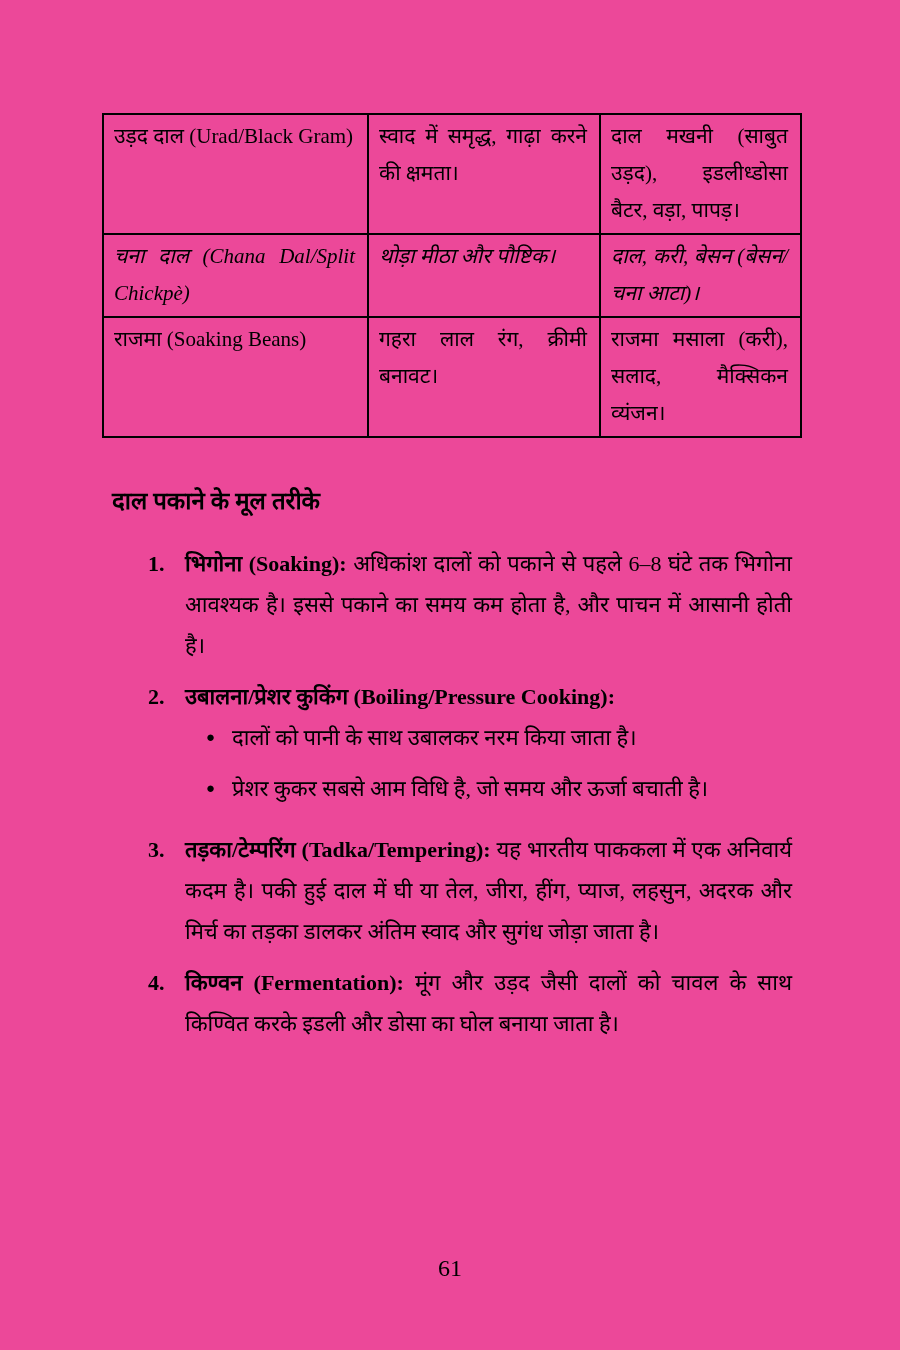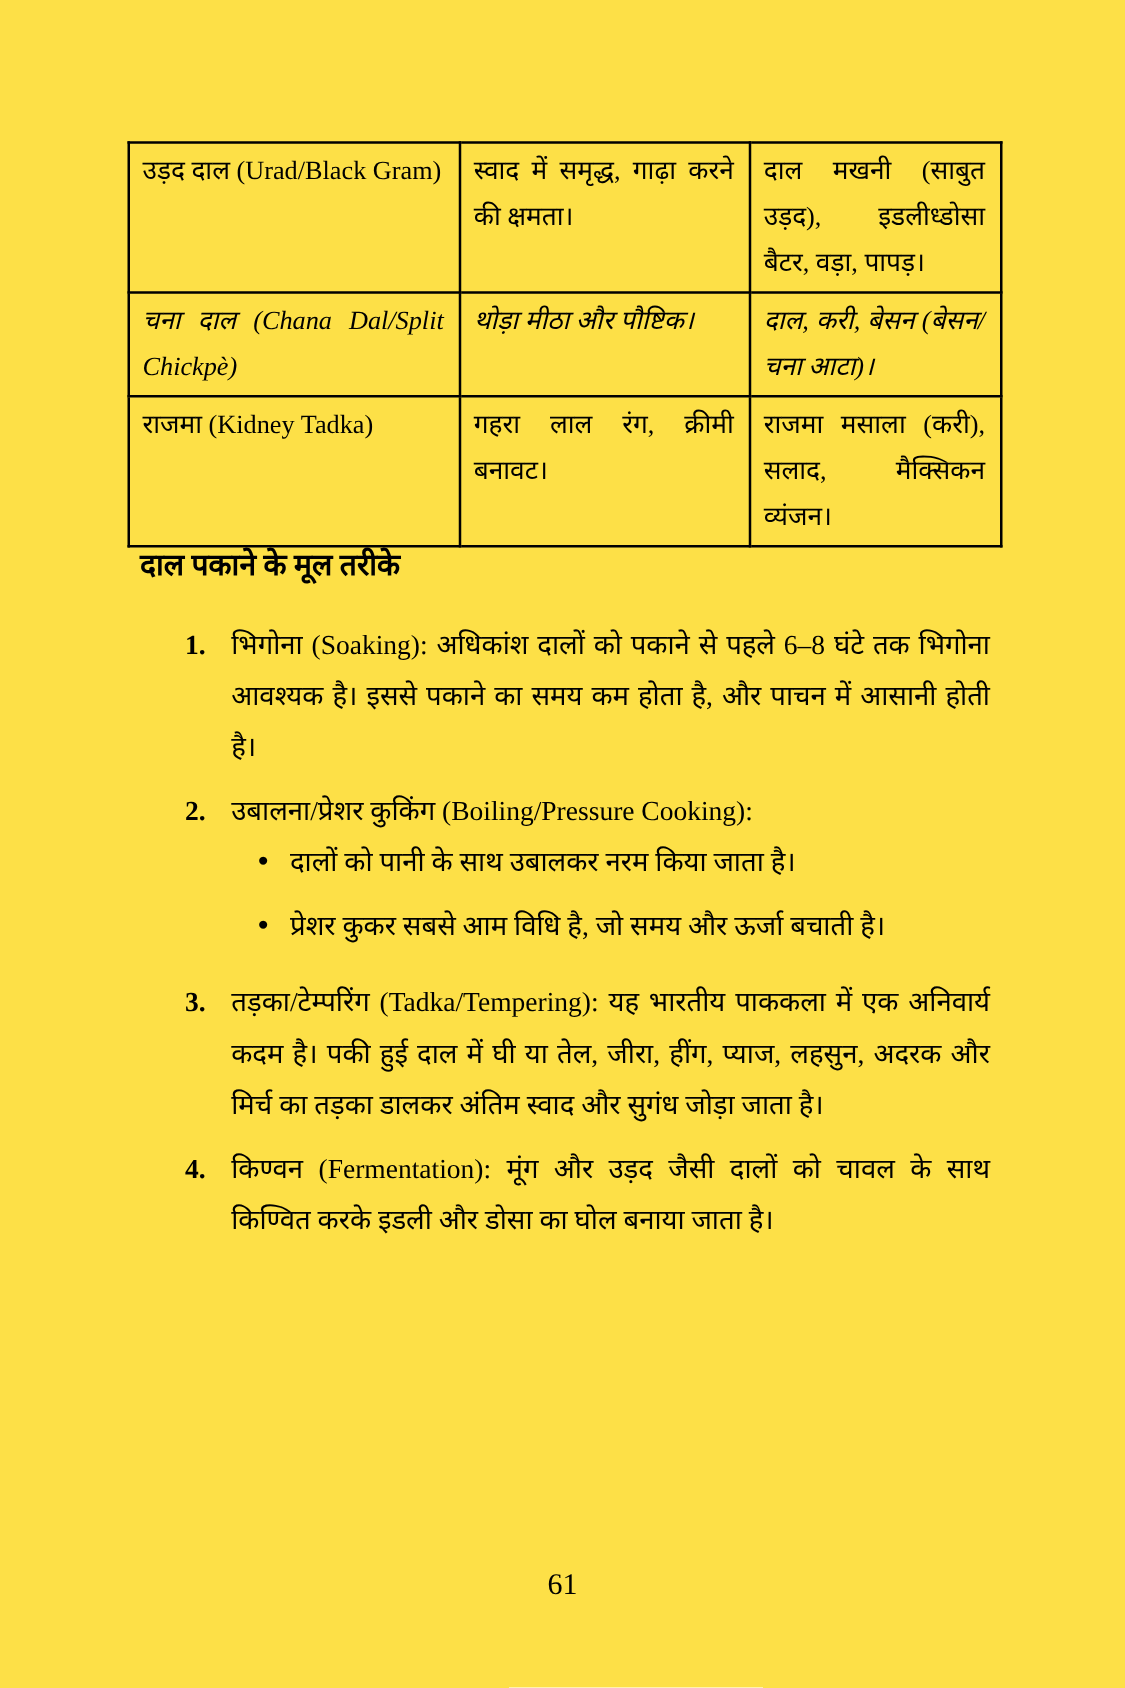--- a/index.html
+++ b/index.html
@@ -5,21 +5,21 @@
   * { margin: 0; padding: 0; box-sizing: border-box; }
   html, body { background: #ffffff; }
   body {
     width: 900px; height: 1350px;
     font-family: "Liberation Serif", "DejaVu Sans", serif;
     color: #000000;
   }
   .sheet {
     position: relative;
     width: 900px; height: 1350px;
-    background: #fde047;
+    background: #ec4899;
     overflow: hidden;
   }
   .content {
     position: absolute;
     left: 102px; top: 113px;
     width: 698px;
   }
 
   
   table.dal-table {
@@ -35,38 +35,39 @@
     padding: 3px 12px 4px 10px;
     text-align: justify;
   }
   tr.row-1 { height: 104px; }
   tr.row-2 { height: 76px; font-style: italic; }
   tr.row-3 { height: 110px; }
   tr.row-4 { height: 103px; }
 
   
   .heading {
+    margin-top: 48px;
     padding-left: 10px;
     font-size: 24px;
     font-weight: bold;
     line-height: 30px;
   }
 
   
   .list {
     margin-top: 27px;
     padding-left: 46px;
     padding-right: 8px;
     font-size: 22px;
     line-height: 41px;
   }
   .item { display: flex; margin-bottom: 10px; }
   .num  { flex: 0 0 37px; font-weight: bold; }
   .body { flex: 1; text-align: justify; }
-  .lead { font-weight: normal; }
+  .lead { font-weight: bold; }
 
   
   .bullets { margin-top: 10px; }
   .bullet  { display: flex; margin-bottom: 10px; }
   .dot {
     flex: 0 0 26px;
     margin-left: 21px;
     font-size: 15px;
     line-height: 41px;
   }
@@ -99,21 +100,21 @@
           <td>उड़द दाल (Urad/Black Gram)</td>
           <td>स्वाद में समृद्ध, गाढ़ा करने की क्षमता।</td>
           <td>दाल मखनी (साबुत उड़द), इडलीध्डोसा बैटर, वड़ा, पापड़।</td>
         </tr>
         <tr class="row-2">
           <td>चना दाल (Chana Dal/Split Chickpè)</td>
           <td>थोड़ा मीठा और पौष्टिक।</td>
           <td>दाल, करी, बेसन (बेसन/चना आटा)।</td>
         </tr>
         <tr class="row-4">
-          <td>राजमा (Kidney Tadka)</td>
+          <td>राजमा (Soaking Beans)</td>
           <td>गहरा लाल रंग, क्रीमी बनावट।</td>
           <td>राजमा मसाला (करी), सलाद, मैक्सिकन व्यंजन।</td>
         </tr>
       </tbody>
     </table>
 
     <div class="heading">दाल पकाने के मूल तरीके</div>
 
     <div class="list">
 

